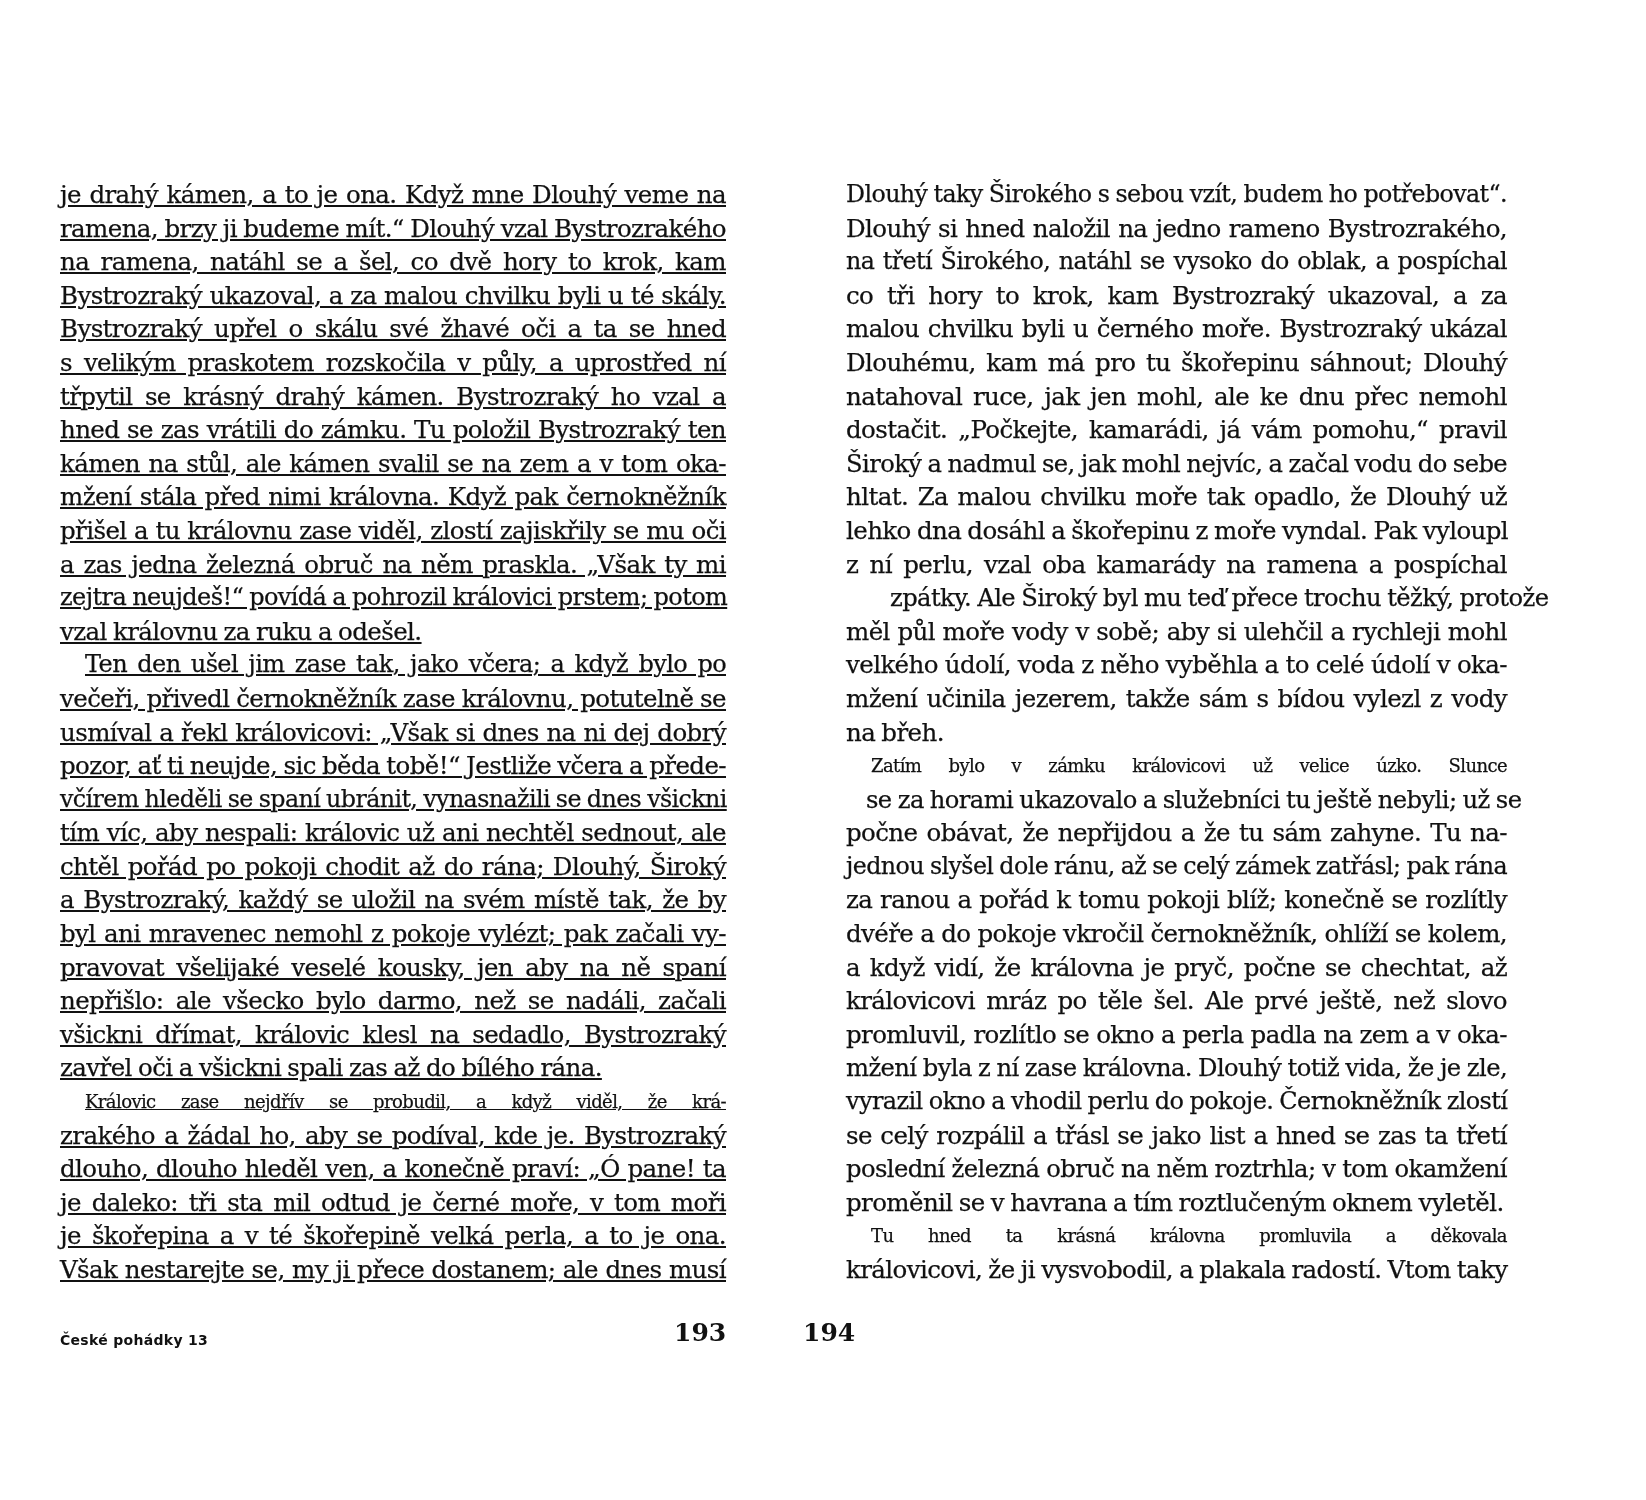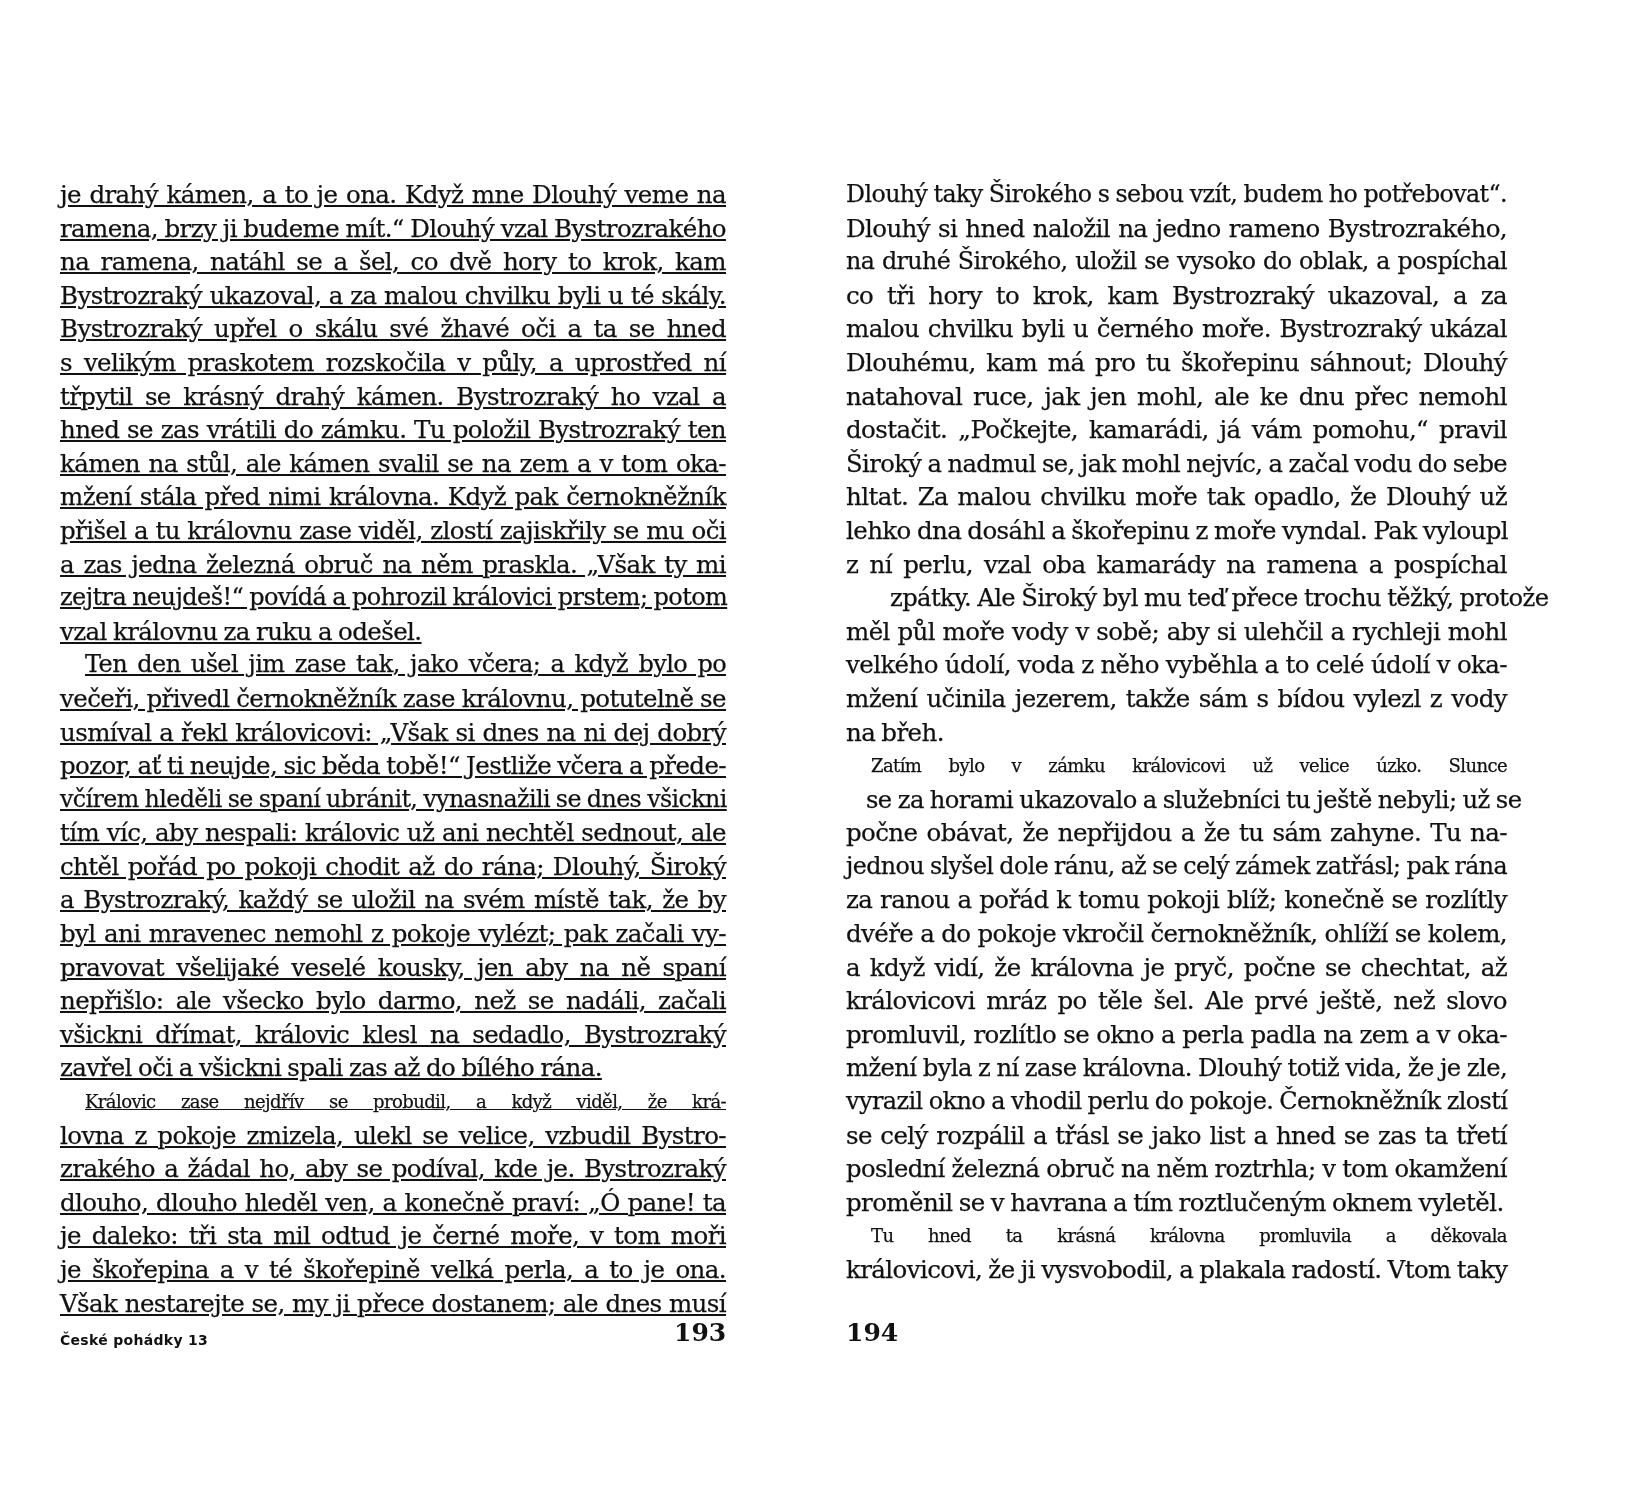--- a/index.html
+++ b/index.html
@@ -52,21 +52,21 @@
     letter-spacing: 0.3px;
   }
   .page-number {
     position: absolute;
     top: 1318px;
     font-family: "DejaVu Serif", "Liberation Serif", serif;
     font-weight: bold;
     font-size: 25px;
   }
   .page-number.left  { left: 674px; }
-  .page-number.right { left: 846px; }
+  .page-number.right { left: 803px; }
 </style>
 </head>
 <body>
 
 <div class="page left" id="left-page">
     <span class="line">je drahý kámen, a to je ona. Když mne Dlouhý veme na</span>
     <span class="line">ramena, brzy ji budeme mít.“ Dlouhý vzal Bystrozrakého</span>
     <span class="line">na ramena, natáhl se a šel, co dvě hory to krok, kam</span>
     <span class="line">Bystrozraký ukazoval, a za malou chvilku byli u té skály.</span>
     <span class="line">Bystrozraký upřel o skálu své žhavé oči a ta se hned</span>
@@ -86,31 +86,30 @@
     <span class="line" style="font-size: 23.75px;">včírem hleděli se spaní ubránit, vynasnažili se dnes všickni</span>
     <span class="line">tím víc, aby nespali: královic už ani nechtěl sednout, ale</span>
     <span class="line">chtěl pořád po pokoji chodit až do rána; Dlouhý, Široký</span>
     <span class="line">a Bystrozraký, každý se uložil na svém místě tak, že by</span>
     <span class="line">byl ani mravenec nemohl z pokoje vylézt; pak začali vy-</span>
     <span class="line">pravovat všelijaké veselé kousky, jen aby na ně spaní</span>
     <span class="line">nepřišlo: ale všecko bylo darmo, než se nadáli, začali</span>
     <span class="line">všickni dřímat, královic klesl na sedadlo, Bystrozraký</span>
     <span class="line last">zavřel oči a všickni spali zas až do bílého rána.</span>
     <span class="line indent" style="font-size: 18px;">Královic zase nejdřív se probudil, a když viděl, že krá-</span>
-    <span class="line">lovna z pokoje zmizela, ulekl se velice, vzbudil Bystro-</span>
     <span class="line">zrakého a žádal ho, aby se podíval, kde je. Bystrozraký</span>
     <span class="line">dlouho, dlouho hleděl ven, a konečně praví: „Ó pane! ta</span>
     <span class="line">je daleko: tři sta mil odtud je černé moře, v tom moři</span>
     <span class="line">je škořepina a v té škořepině velká perla, a to je ona.</span>
     <span class="line">Však nestarejte se, my ji přece dostanem; ale dnes musí</span>
   </div>
 <div class="page right" id="right-page">
     <span class="line" style="font-size: 23.75px;">Dlouhý taky Širokého s sebou vzít, budem ho potřebovat“.</span>
     <span class="line">Dlouhý si hned naložil na jedno rameno Bystrozrakého,</span>
-    <span class="line" style="font-size: 23.75px;">na druhé Širokého, uložil se vysoko do oblak, a pospíchal</span>
+    <span class="line" style="font-size: 23.75px;">na třetí Širokého, natáhl se vysoko do oblak, a pospíchal</span>
     <span class="line">co tři hory to krok, kam Bystrozraký ukazoval, a za</span>
     <span class="line">malou chvilku byli u černého moře. Bystrozraký ukázal</span>
     <span class="line">Dlouhému, kam má pro tu škořepinu sáhnout; Dlouhý</span>
     <span class="line">natahoval ruce, jak jen mohl, ale ke dnu přec nemohl</span>
     <span class="line">dostačit. „Počkejte, kamarádi, já vám pomohu,“ pravil</span>
     <span class="line" style="font-size: 24.25px;">Široký a nadmul se, jak mohl nejvíc, a začal vodu do sebe</span>
     <span class="line">hltat. Za malou chvilku moře tak opadlo, že Dlouhý už</span>
     <span class="line">lehko dna dosáhl a škořepinu z moře vyndal. Pak vyloupl</span>
     <span class="line">z ní perlu, vzal oba kamarády na ramena a pospíchal</span>
     <span class="line" style="font-size: 24.25px; margin-left: 44px;">zpátky. Ale Široký byl mu teď přece trochu těžký, protože</span>

